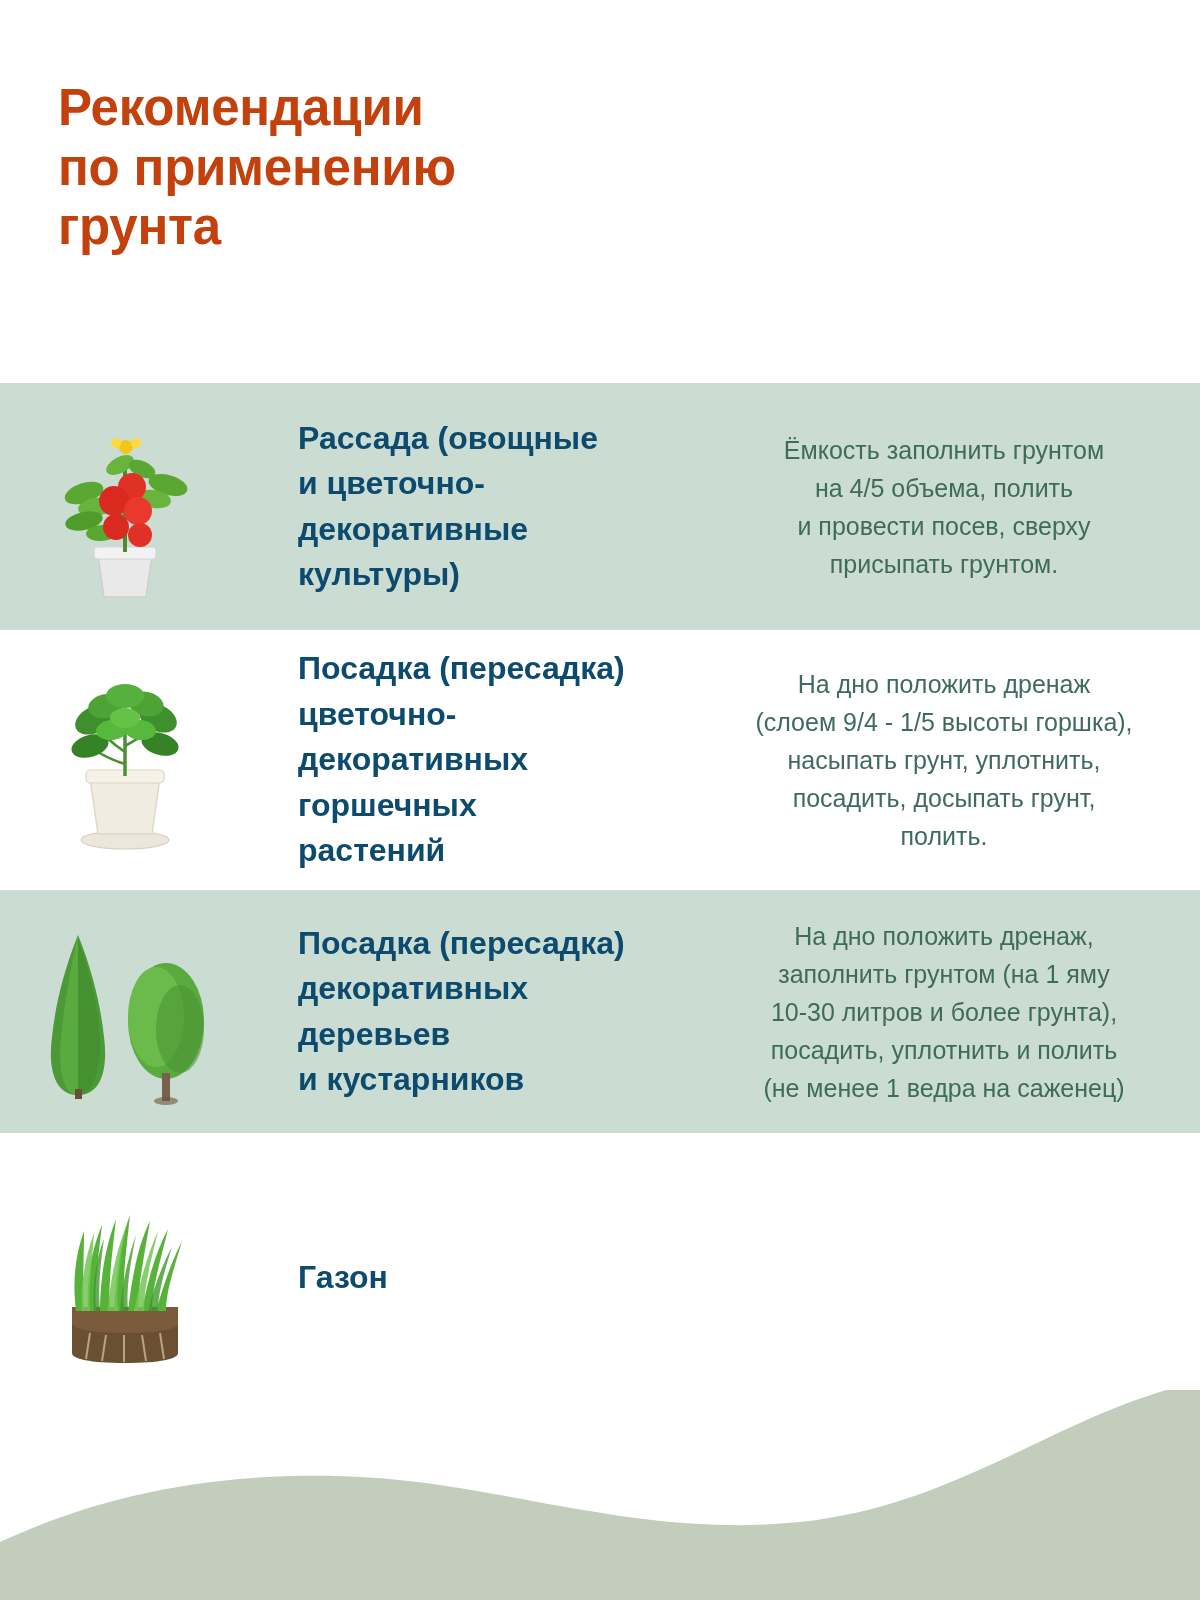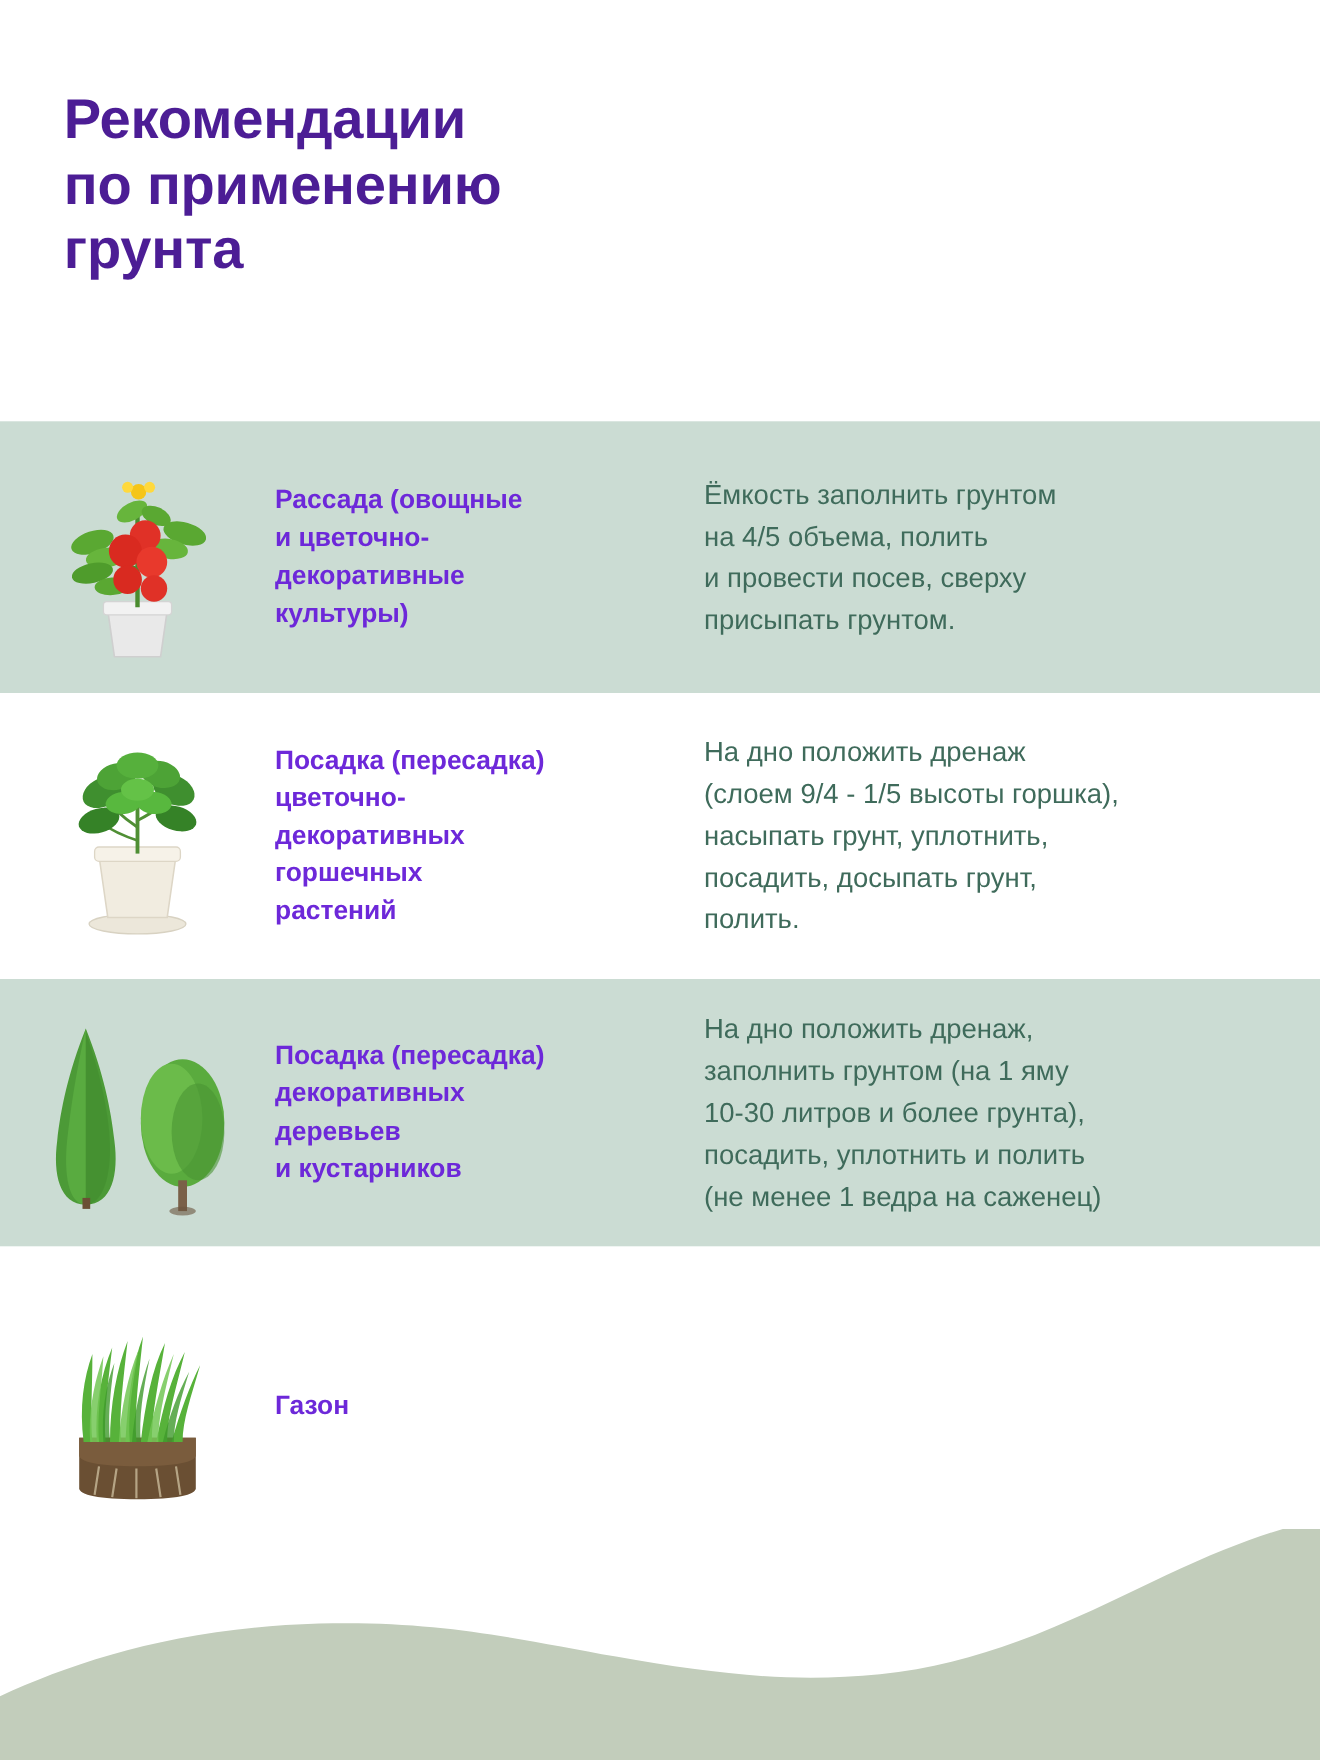--- a/index.html
+++ b/index.html
@@ -24,21 +24,21 @@
     height: 375px;
   }
   #page-title {
     position: absolute;
     left: 58px;
     top: 78px;
     width: 620px;
     font-size: 51px;
     line-height: 1.17;
     font-weight: bold;
-    color: #4c1d95;
+    color: #c2410c;
     letter-spacing: -0.2px;
     white-space: pre-line;
   }
 
   
   #logo {
     position: absolute;
     left: 862px;
     top: 8px;
     width: 330px;
@@ -70,36 +70,38 @@
   .row-icon svg {
     position: absolute;
     left: 50%;
     top: 50%;
     transform: translate(-50%, -50%);
   }
 
   .row-title {
     width: 390px;
     min-width: 390px;
-    font-size: 24px;
+    font-size: 32px;
     line-height: 1.42;
     font-weight: bold;
-    color: #6d28d9;
+    color: #0c4a6e;
     padding-right: 10px;
     box-sizing: border-box;
     white-space: pre-line;
+    margin-left: 48px;
   }
 
   .row-desc {
     flex: 1;
     font-size: 25px;
     line-height: 1.52;
     color: #3f6b5b;
     box-sizing: border-box;
     white-space: pre-line;
+    text-align: center;
   }
 
   
   #bottom-wave {
     position: absolute;
     left: 0;
     bottom: 0;
     width: 1200px;
     height: 210px;
   }

